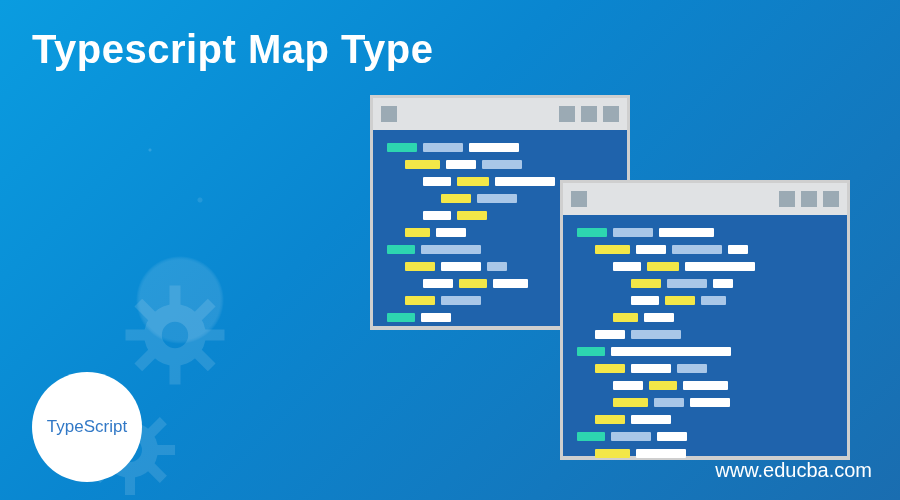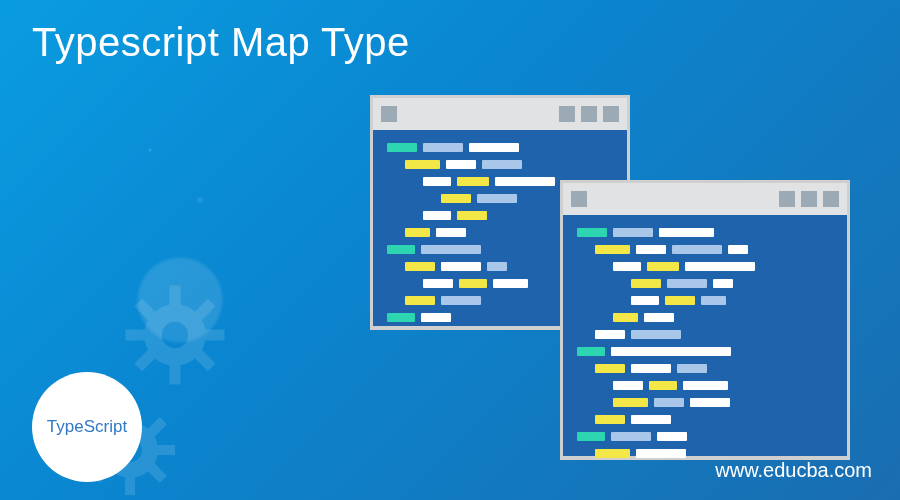--- a/index.html
+++ b/index.html
@@ -16,25 +16,25 @@
       overflow: hidden;
     }
     .gear {
       position: absolute;
       opacity: 0.12;
     }
     .gear-1 { left: 120px; top: 280px; width: 110px; height: 110px; }
     .gear-2 { left: 80px; top: 400px; width: 100px; height: 100px; }
     .title {
       position: absolute;
-      top: 20px;
+      top: 27px;
       left: 32px;
       color: #fff;
       font-size: 40px;
-      font-weight: normal;
+      font-weight: bold;
       letter-spacing: 0.5px;
     }
     .website-url {
       position: absolute;
       bottom: 18px;
       right: 28px;
       color: #fff;
       font-size: 20px;
     }
     .logo-badge {

